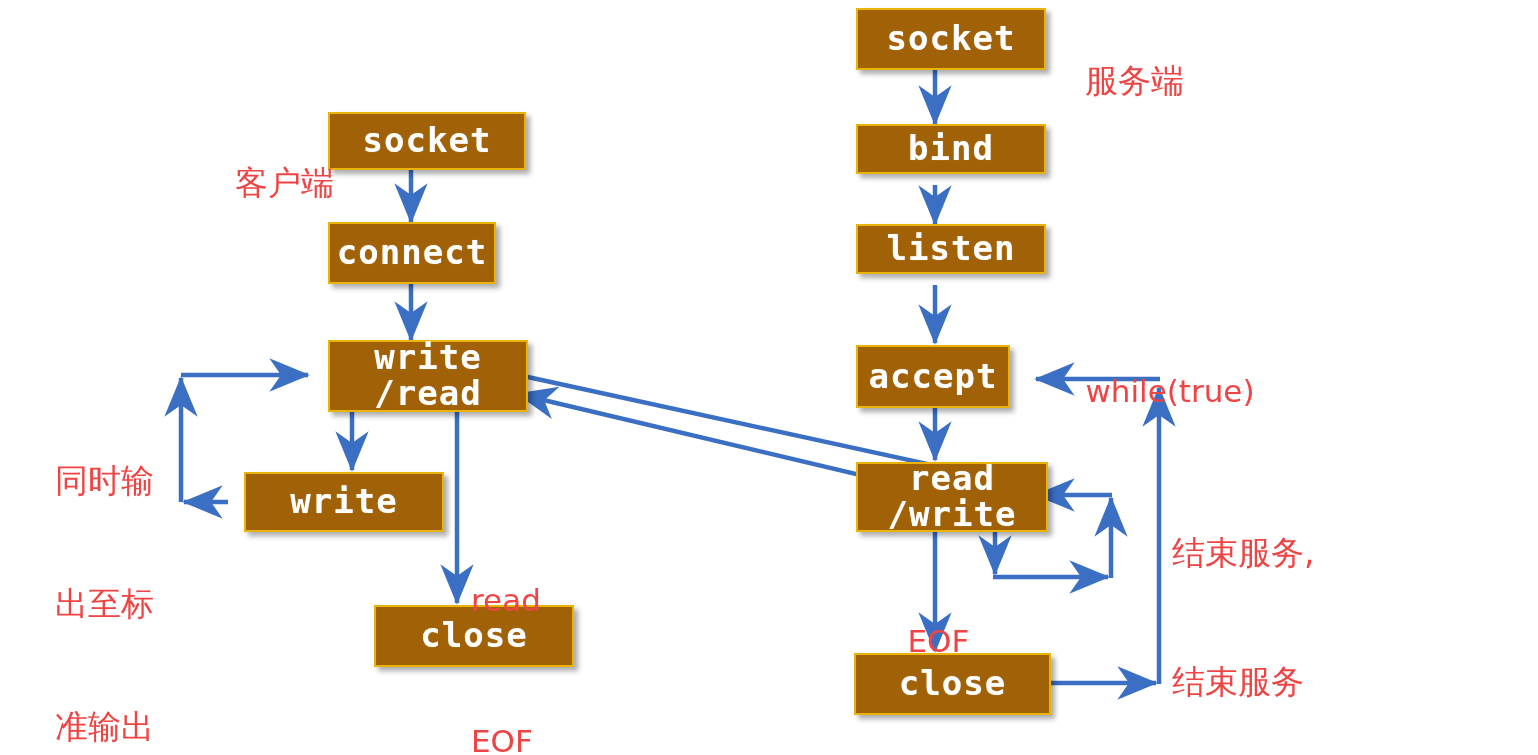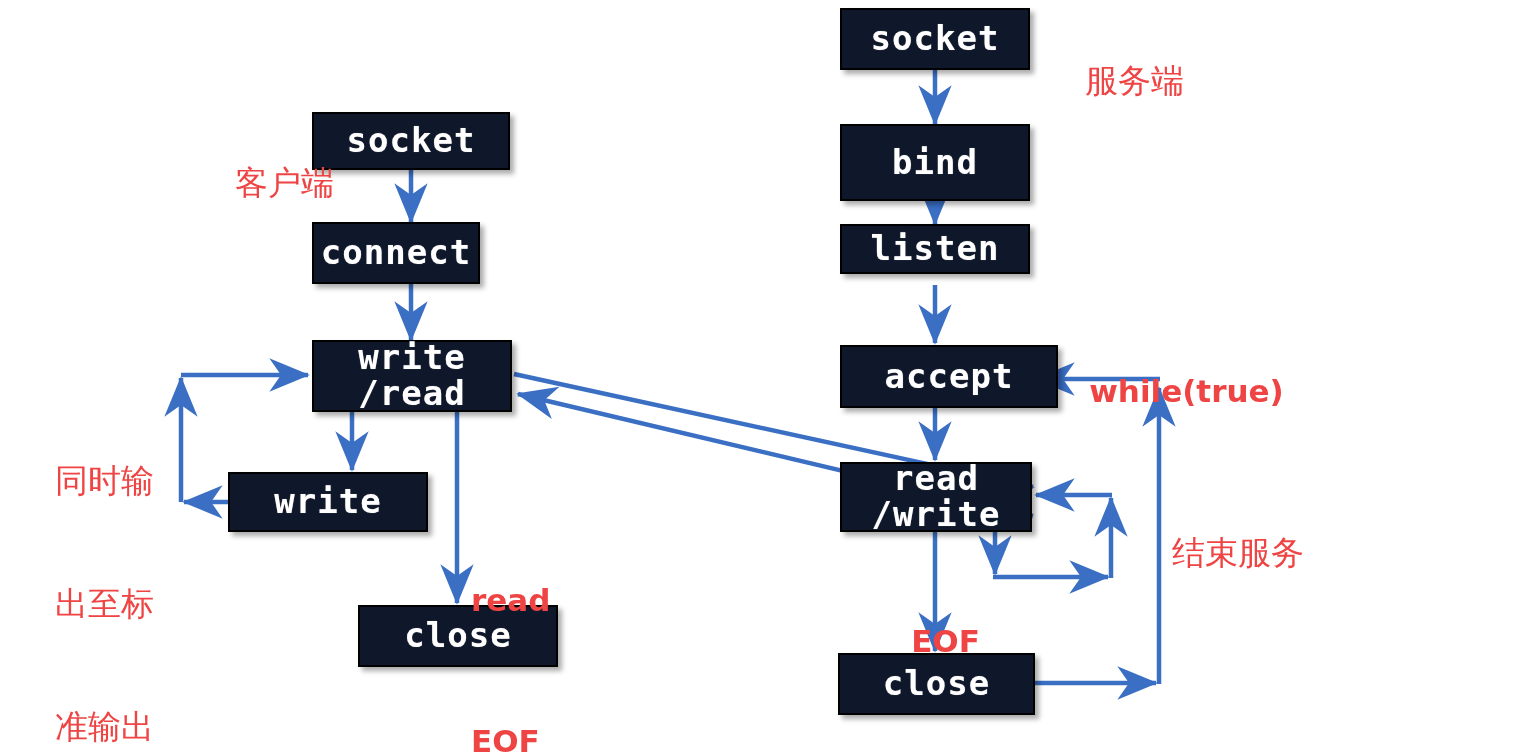--- a/index.html
+++ b/index.html
@@ -17,52 +17,52 @@
   }
   #svg-layer {
     position: absolute;
     left: 0; top: 0;
     width: 1538px;
     height: 755px;
   }
   .node {
     position: absolute;
     box-sizing: border-box;
-    background: #0f172a;
-    border: 2px solid #000000;
+    background: #a16207;
+    border: 2px solid #eab308;
     color: #ffffff;
     font-family: "DejaVu Sans Mono", "Liberation Mono", monospace;
     font-weight: bold;
     display: flex;
     flex-direction: column;
     align-items: center;
     justify-content: center;
     line-height: 1.05;
     letter-spacing: 1px;
     box-shadow: 4px 4px 5px rgba(0,0,0,0.33);
     text-shadow: 0 0 1px rgba(255,255,255,0.4);
     z-index: 3;
+    margin-left: 16px;
   }
   .node .ln { display:block; }
   .label {
     position: absolute;
     color: #ef4444;
     white-space: pre;
     z-index: 4;
   }
   .label.cn {
     font-family: "DejaVu Sans", sans-serif;
     font-size: 33px;
     line-height: 42px;
   }
   .label.en {
     font-family: "DejaVu Sans", "Liberation Sans", sans-serif;
     font-size: 31px;
     line-height: 42px;
-    font-weight: bold;
   }
 </style>
 </head>
 <body>
 
 <div id="stage">
 
   <svg id="svg-layer" viewBox="0 0 1538 755" xmlns="http://www.w3.org/2000/svg">
     <defs>
       <marker id="ah" markerWidth="11" markerHeight="11" refX="8.6" refY="4.0" orient="auto" markerUnits="strokeWidth">
@@ -125,29 +125,29 @@
   </div>
 
   <div class="node" style="left:358px; top:605px; width:200px; height:62px; font-size:34px;">
     <span class="ln">close</span>
   </div>
 
   <div class="node" style="left:840px; top:8px; width:190px; height:62px; font-size:34px;">
     <span class="ln">socket</span>
   </div>
 
-  <div class="node" style="left:840px; top:124px; width:190px; height:77px; font-size:34px;">
+  <div class="node" style="left:840px; top:124px; width:190px; height:50px; font-size:34px;">
     <span class="ln">bind</span>
   </div>
 
   <div class="node" style="left:840px; top:224px; width:190px; height:50px; font-size:34px;">
     <span class="ln">listen</span>
   </div>
 
-  <div class="node" style="left:840px; top:345px; width:218px; height:63px; font-size:34px;">
+  <div class="node" style="left:840px; top:345px; width:154px; height:63px; font-size:34px;">
     <span class="ln">accept</span>
   </div>
 
   <div class="node" style="left:840px; top:462px; width:192px; height:70px; font-size:34px;">
     <span class="ln">read</span>
     <span class="ln">/write</span>
   </div>
 
   <div class="node" style="left:838px; top:653px; width:197px; height:62px; font-size:34px;">
     <span class="ln">close</span>
@@ -174,18 +174,19 @@
 
   <div class="label en" style="left:1046px; top:328px;">
     <span>while(true)</span>
   </div>
 
   <div class="label en" style="left:868px; top:578px;">
     <span>EOF</span>
   </div>
 
   <div class="label cn" style="left:1172px; top:445px; line-height:43px;">
+    <span style="display:block">结束服务,</span>
     <span style="display:block">结束服务</span>
     
     
   </div>
 
 </div>
 
 </body></html>

